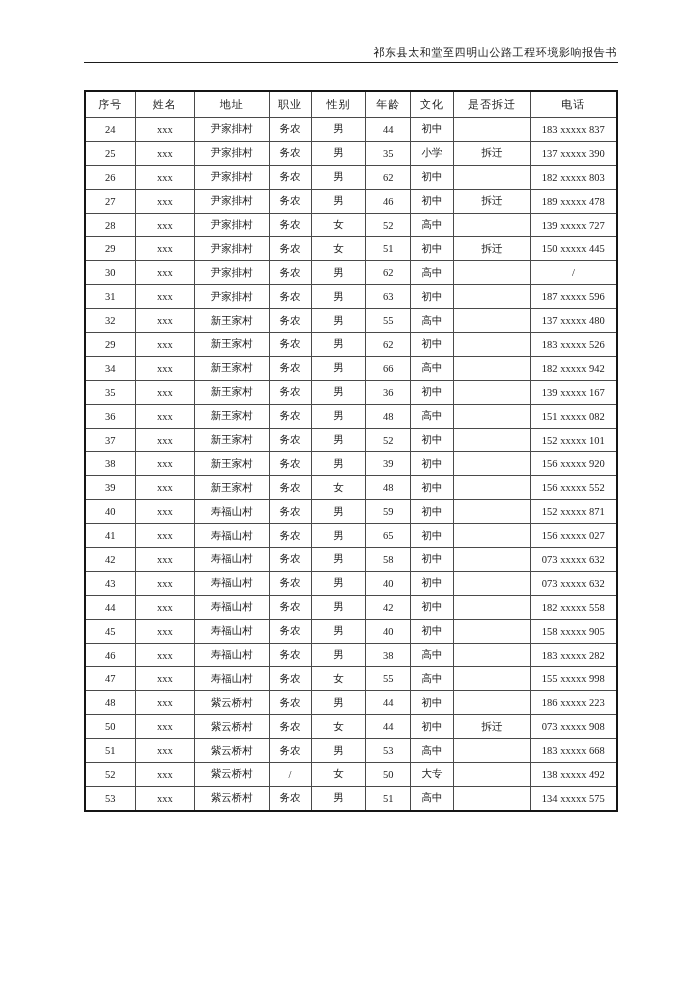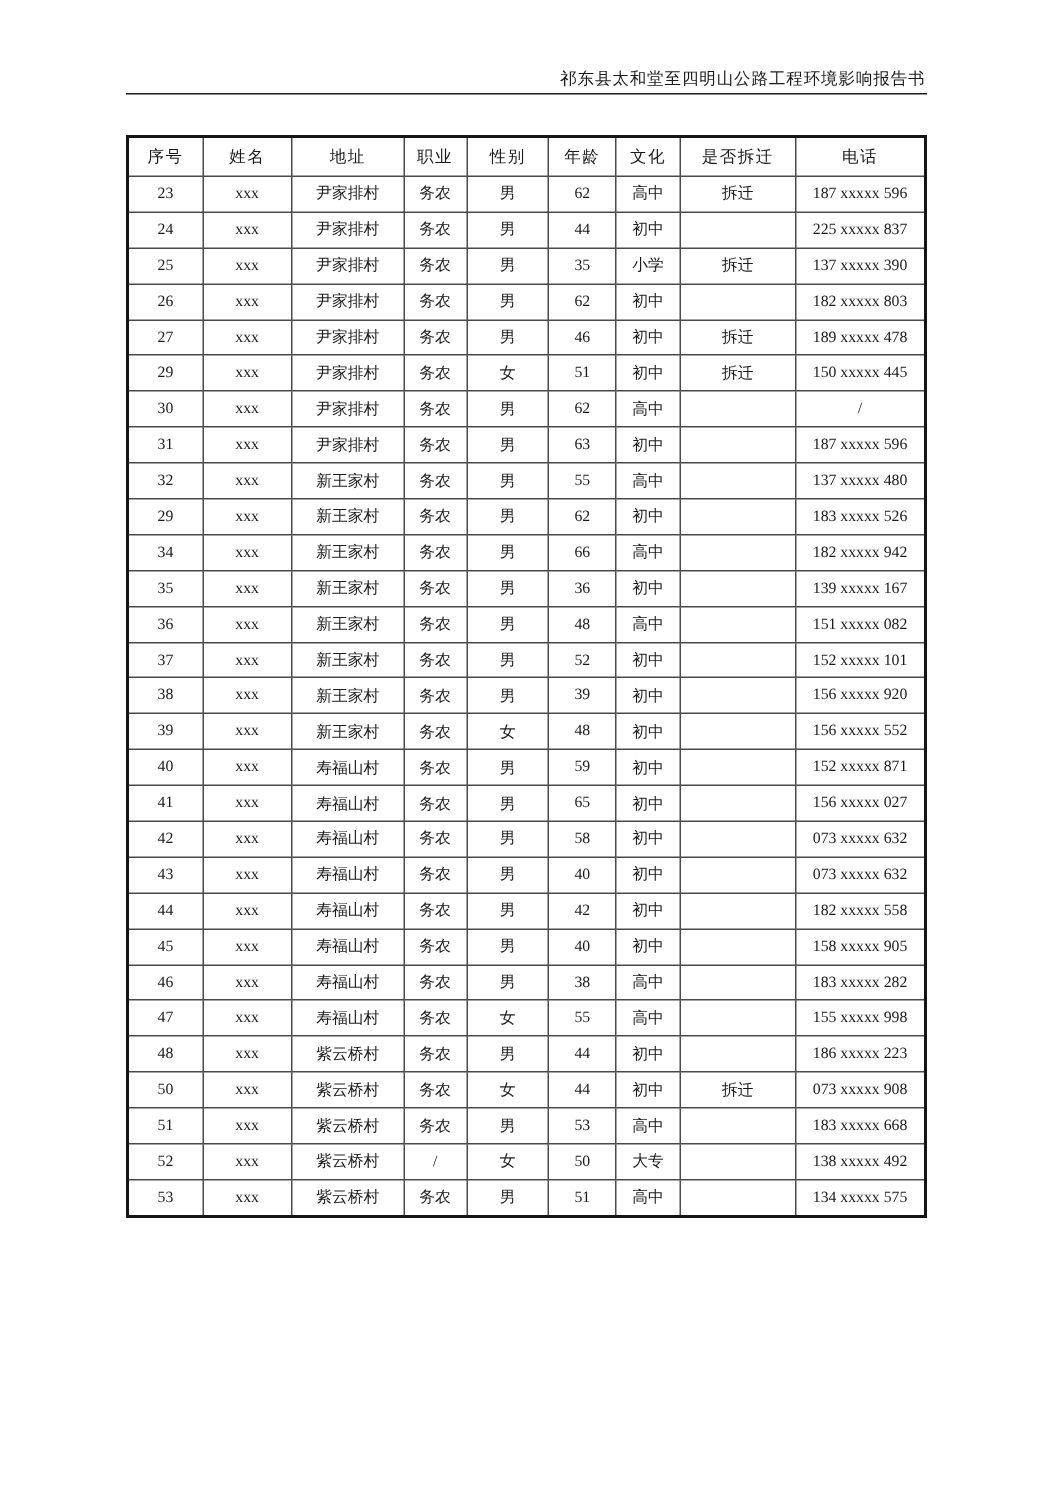--- a/index.html
+++ b/index.html
@@ -101,40 +101,29 @@
           <th>职业</th>
           <th>性别</th>
           <th>年龄</th>
           <th>文化</th>
           <th>是否拆迁</th>
           <th>电话</th>
         </tr>
     </thead>
     <tbody>
         <tr>
-          <td>23</td>
-          <td>xxx</td>
-          <td>尹家排村</td>
-          <td>务农</td>
-          <td>男</td>
-          <td>62</td>
-          <td>高中</td>
-          <td>拆迁</td>
-          <td>187 xxxxx 596</td>
-        </tr>
-        <tr>
           <td>24</td>
           <td>xxx</td>
           <td>尹家排村</td>
           <td>务农</td>
           <td>男</td>
           <td>44</td>
           <td>初中</td>
           <td></td>
-          <td>225 xxxxx 837</td>
+          <td>183 xxxxx 837</td>
         </tr>
         <tr>
           <td>25</td>
           <td>xxx</td>
           <td>尹家排村</td>
           <td>务农</td>
           <td>男</td>
           <td>35</td>
           <td>小学</td>
           <td>拆迁</td>
@@ -156,20 +145,31 @@
           <td>xxx</td>
           <td>尹家排村</td>
           <td>务农</td>
           <td>男</td>
           <td>46</td>
           <td>初中</td>
           <td>拆迁</td>
           <td>189 xxxxx 478</td>
         </tr>
         <tr>
+          <td>28</td>
+          <td>xxx</td>
+          <td>尹家排村</td>
+          <td>务农</td>
+          <td>女</td>
+          <td>52</td>
+          <td>高中</td>
+          <td></td>
+          <td>139 xxxxx 727</td>
+        </tr>
+        <tr>
           <td>29</td>
           <td>xxx</td>
           <td>尹家排村</td>
           <td>务农</td>
           <td>女</td>
           <td>51</td>
           <td>初中</td>
           <td>拆迁</td>
           <td>150 xxxxx 445</td>
         </tr>

